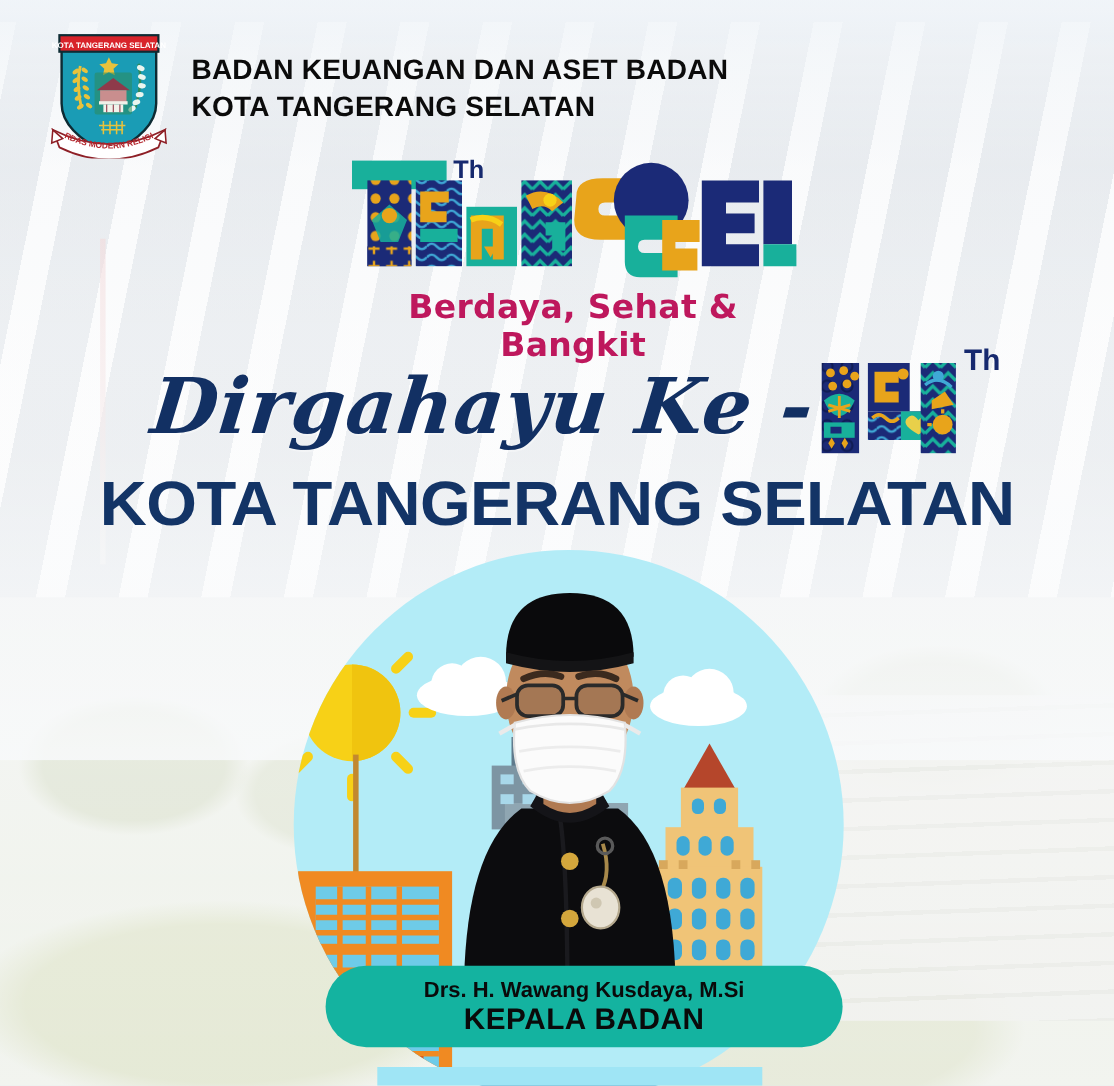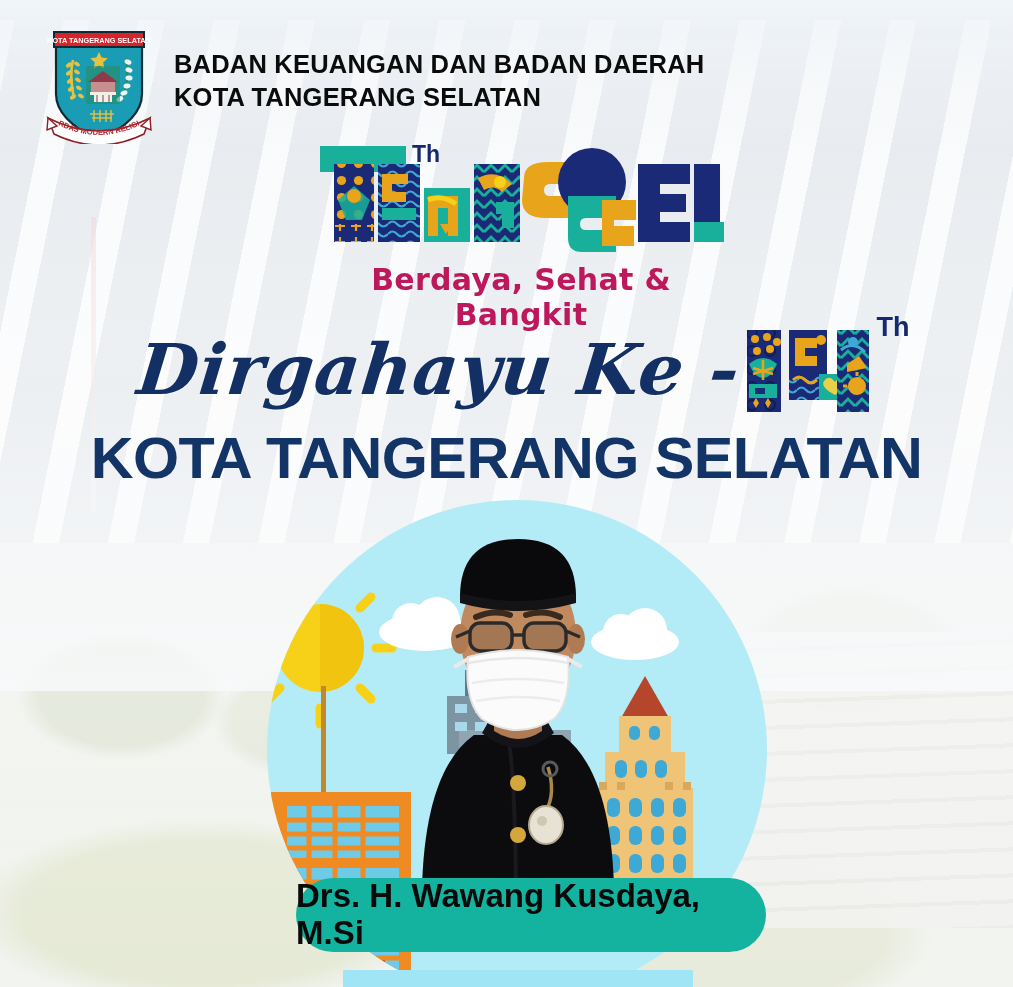--- a/index.html
+++ b/index.html
@@ -122,21 +122,21 @@
   
   #portrait { position:absolute; left:398px; top:505px; width:240px; height:420px; z-index:14; }
   #portrait svg { display:block; }
 
   
   #namebar {
     position:absolute; left:296px; top:878px; width:470px; height:74px; z-index:30;
     background:#14b3a0; border-radius:37px;
     display:flex; flex-direction:column; align-items:center; justify-content:center;
   }
-  #namebar .n1 { font-size:33px; font-weight:bold; color:#0a0a0a; line-height:1.12; }
+  #namebar .n1 { font-size:20px; font-weight:bold; color:#0a0a0a; line-height:1.12; }
   #namebar .n2 { font-size:27px; font-weight:bold; color:#0a0a0a; line-height:1.12; letter-spacing:.5px; }
 </style>
 </head>
 <body>
 
 <div id="bg">
   <div class="sky"></div>
   <div class="facade"></div>
   <div class="cols"></div>
   <div class="lowerband"></div>
@@ -210,21 +210,21 @@
       <path d="M4 96 l-1 12 l10 -4 z" fill="#ffffff" stroke="#8e1f26" stroke-width="1.4"></path>
       <path d="M106 96 l1 12 l-10 -4 z" fill="#ffffff" stroke="#8e1f26" stroke-width="1.4"></path>
       <path id="mottoPath" d="M12 102 q43 22 86 0" fill="none"></path>
       <text font-family="Liberation Sans, sans-serif" font-size="7.6" font-weight="bold" fill="#b3262d">
         <textPath href="#mottoPath" startOffset="50%" text-anchor="middle">CERDAS MODERN RELIGIUS</textPath>
       </text>
     </svg>
   </div>
 
   <div class="hd-text">
-    <div>BADAN  KEUANGAN DAN BADAN DAERAH</div>
+    <div>BADAN  KEUANGAN DAN ASET BADAN</div>
     <div>KOTA TANGERANG SELATAN</div>
   </div>
 </div>
 
 <div id="tangsel">
   <svg viewBox="0 0 410 120">
     <defs>
       <pattern id="dots" width="17" height="17" patternUnits="userSpaceOnUse">
         <rect width="17" height="17" fill="#1b2a77"></rect>
         <circle cx="8.5" cy="8.5" r="4.6" fill="#e8a41b"></circle>
@@ -555,13 +555,14 @@
       <path d="M150 262 q8 26 -2 44" stroke="#a8894a" stroke-width="3.5" fill="none"></path>
       <circle cx="152" cy="264" r="7" fill="none" stroke="#5a5a5a" stroke-width="3"></circle>
       <ellipse cx="148" cy="320" rx="17" ry="19" fill="#e8e2d4" stroke="#b5a98e" stroke-width="2"></ellipse>
       <circle cx="144" cy="316" r="5" fill="#cfc7b2"></circle>
     </g>
   </svg>
 </div>
 
 <div id="namebar">
   <div class="n1">Drs. H. Wawang Kusdaya, M.Si</div>
+  <div class="n2">KEPALA BADAN</div>
 </div>
 
 </body></html>

